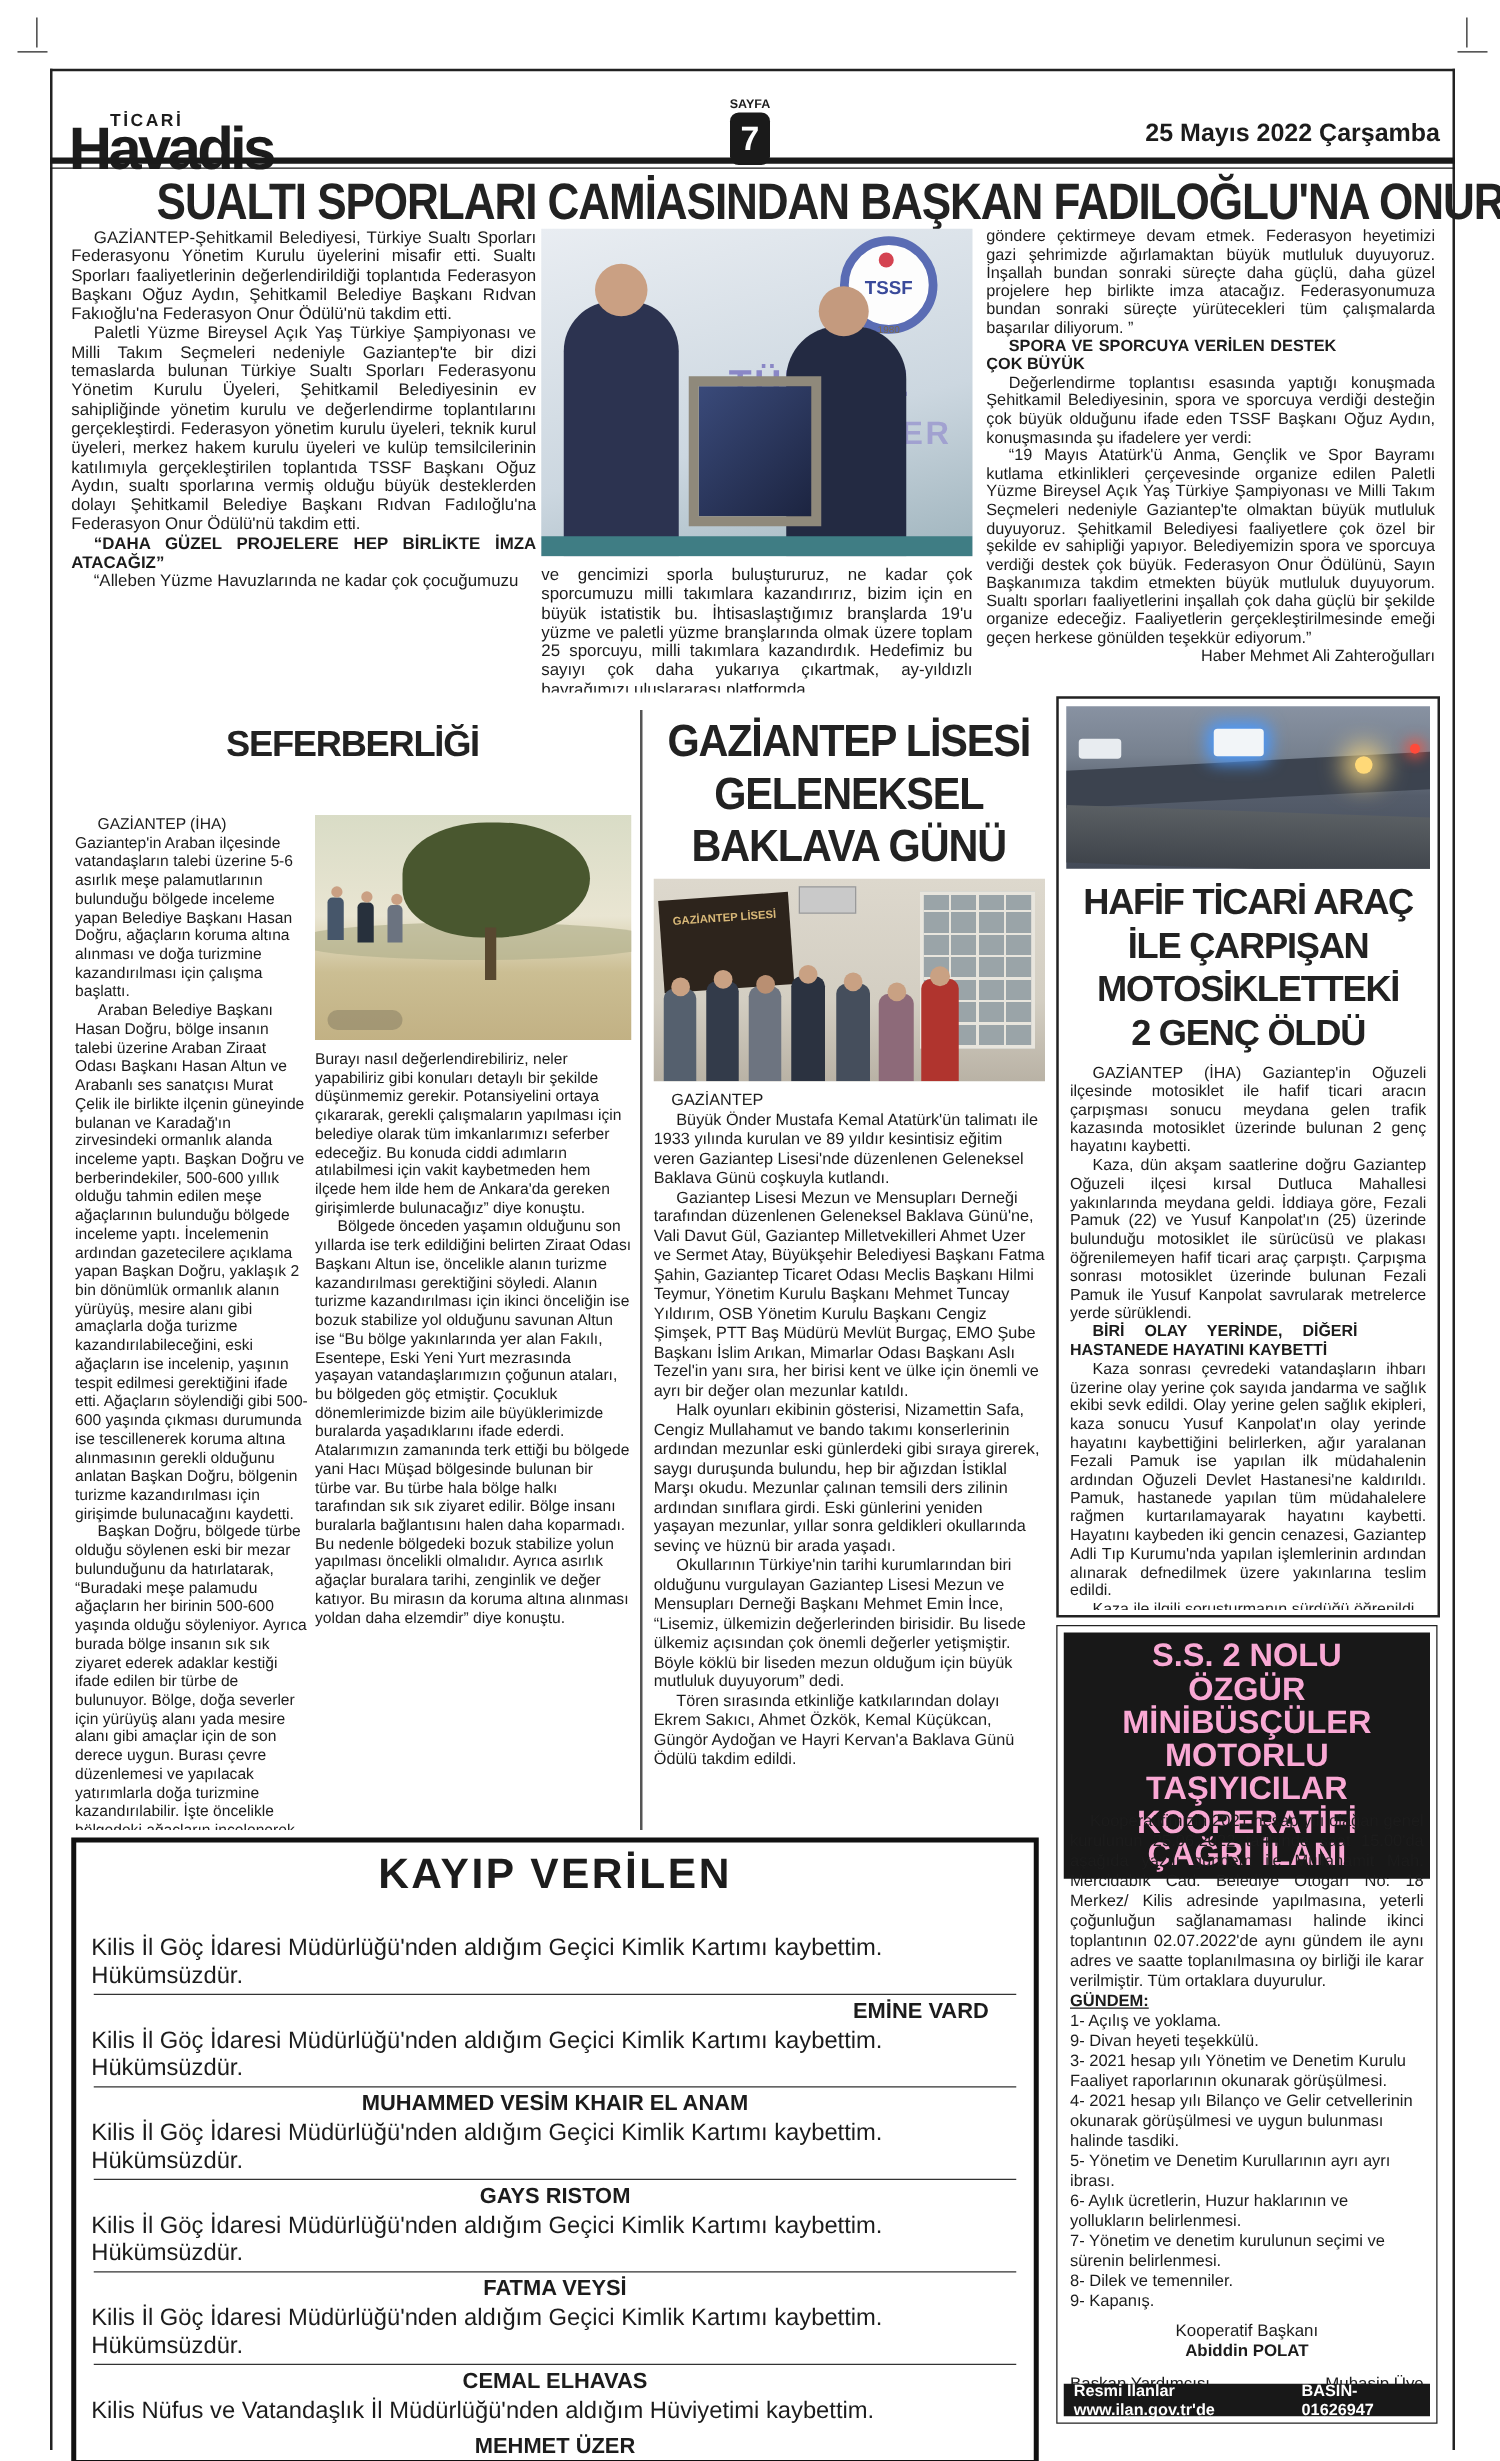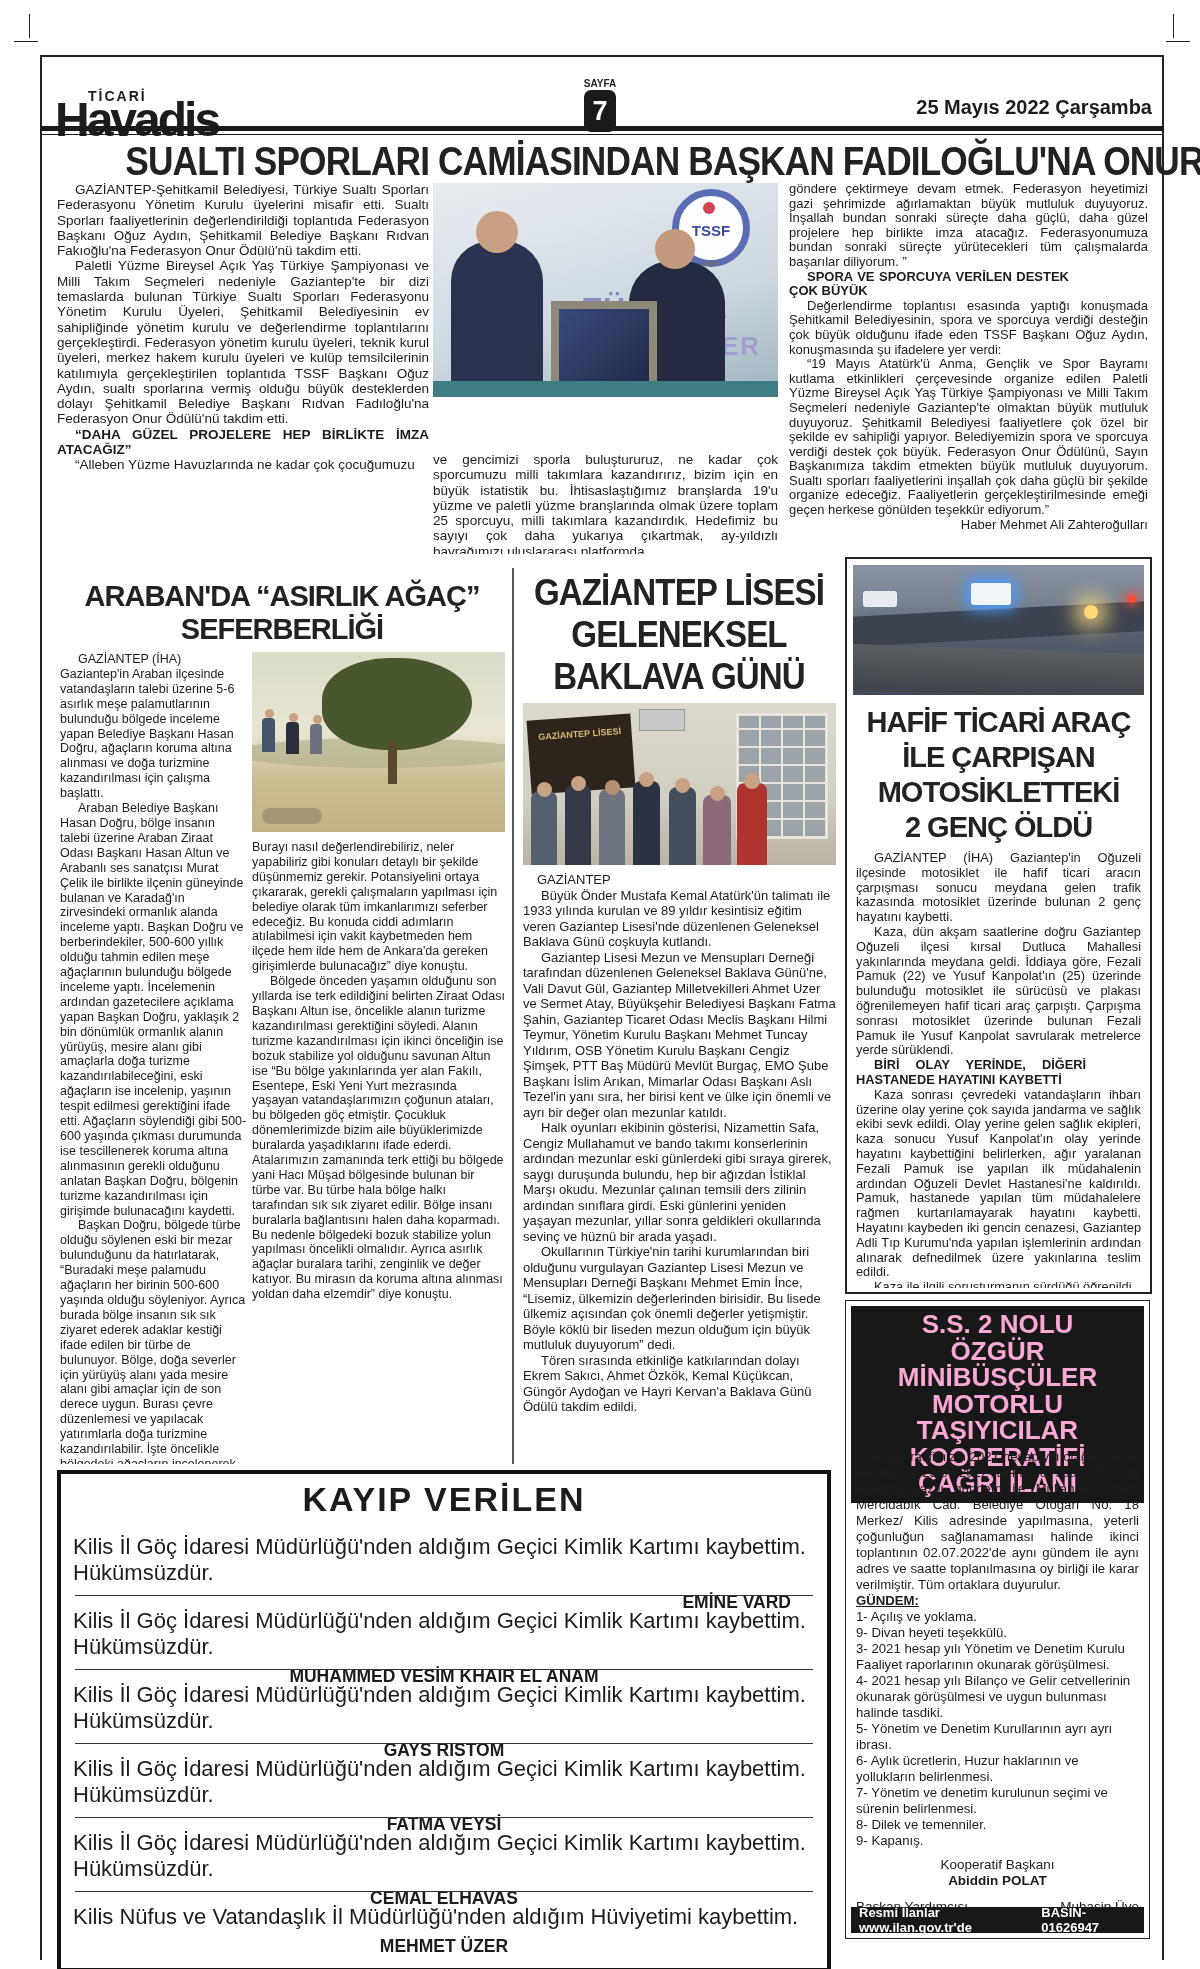--- a/index.html
+++ b/index.html
@@ -46,21 +46,21 @@
   .koop-body p{margin:0;text-indent:16px;}
   .agenda-title{font-weight:bold;text-decoration:underline;text-indent:0 !important;}
   .agenda-item{margin:0;text-indent:0 !important;text-align:left;}
   .koop-bar{position:absolute;left:5px;right:5px;bottom:5px;height:26px;background:#181818;color:#fff;
             display:flex;justify-content:space-between;align-items:center;padding:0 8px;
             font-size:13px;font-weight:bold;}
   
   .kayip-box{left:57px;top:1470px;width:766px;height:494px;border:4px solid #111;background:#fff;}
   .kayip-title{position:absolute;top:6px;left:0;right:0;text-align:center;font-size:34px;font-weight:bold;letter-spacing:2px;}
   .kayip-entry{position:absolute;left:12px;right:12px;height:73px;}
-  .kayip-entry .ktext{font-size:22px;margin-top:12px;}
+  .kayip-entry .ktext{font-size:19px;margin-top:26px;}
   .kayip-entry .kname{font-size:17.5px;font-weight:bold;text-align:center;margin-top:6px;}
   .kayip-sep{position:absolute;left:14px;right:14px;height:1px;background:#333;}
   .vrule{width:1.5px;background:#555;}
 </style>
 </head>
 <body>
 
 <div class="page">
 
   <div class="abs frame-top"></div>
@@ -80,21 +80,21 @@
 
   <div class="abs hl hl-main">SUALTI SPORLARI CAMİASINDAN BAŞKAN FADILOĞLU'NA ONUR ÖDÜLÜ</div>
 
   <div class="abs bt" style="left:57px;top:182px;width:372px;height:368px;">
     <p>GAZİANTEP-Şehitkamil Belediyesi, Türkiye Sualtı Sporları Federasyonu Yönetim Kurulu üyelerini misafir etti. Sualtı Sporları faaliyetlerinin değerlendirildiği toplantıda Federasyon Başkanı Oğuz Aydın, Şehitkamil Belediye Başkanı Rıdvan Fakıoğlu'na Federasyon Onur Ödülü'nü takdim etti.</p>
     <p>Paletli Yüzme Bireysel Açık Yaş Türkiye Şampiyonası ve Milli Takım Seçmeleri nedeniyle Gaziantep'te bir dizi temaslarda bulunan Türkiye Sualtı Sporları Federasyonu Yönetim Kurulu Üyeleri, Şehitkamil Belediyesinin ev sahipliğinde yönetim kurulu ve değerlendirme toplantılarını gerçekleştirdi. Federasyon yönetim kurulu üyeleri, teknik kurul üyeleri, merkez hakem kurulu üyeleri ve kulüp temsilcilerinin katılımıyla gerçekleştirilen toplantıda TSSF Başkanı Oğuz Aydın, sualtı sporlarına vermiş olduğu büyük desteklerden dolayı Şehitkamil Belediye Başkanı Rıdvan Fadıloğlu'na Federasyon Onur Ödülü'nü takdim etti.</p>
     <p class="sub">“DAHA GÜZEL PROJELERE HEP BİRLİKTE İMZA ATACAĞIZ”</p>
     <p>“Alleben Yüzme Havuzlarında ne kadar çok çocuğumuzu</p>
   </div>
 
-  <div class="abs photo" style="left:433px;top:183px;width:345px;height:214px;background:linear-gradient(165deg,#e9edf2 0%,#ccd7e0 60%,#9fb4bd 100%);">
+  <div class="abs photo" style="left:433px;top:183px;width:345px;height:262px;background:linear-gradient(165deg,#e9edf2 0%,#ccd7e0 60%,#9fb4bd 100%);">
     <div class="ph-part" style="right:28px;top:6px;width:78px;height:78px;border-radius:50%;background:#fdfdfd;border:7px solid #5a6cb4;box-sizing:border-box;">
       <div style="text-align:center;font-weight:bold;color:#3a4a9a;font-size:15px;margin-top:26px;">TSSF</div>
       <div style="text-align:center;color:#7a6a4a;font-size:8px;margin-top:20px;">1980</div>
       <div style="position:absolute;left:24px;top:6px;width:12px;height:12px;border-radius:50%;background:#c23;opacity:.85;"></div>
     </div>
     <div class="ph-part" style="left:150px;top:108px;font-size:30px;font-weight:bold;color:#8a87c6;letter-spacing:2px;">TÜRKİYE SU</div>
     <div class="ph-part" style="left:170px;top:148px;font-size:26px;font-weight:bold;color:#9a97cf;letter-spacing:2px;opacity:.8;">ARI FEDER</div>
     <div class="ph-part" style="left:18px;top:58px;width:92px;height:204px;background:#2c3350;border-radius:40px 40px 0 0;"></div>
     <div class="ph-part" style="left:43px;top:28px;width:42px;height:42px;border-radius:50%;background:#caa083;"></div>
     <div class="ph-part" style="left:196px;top:78px;width:96px;height:184px;background:#232a42;border-radius:42px 42px 0 0;"></div>
@@ -111,21 +111,20 @@
     <p class="noind">göndere çektirmeye devam etmek. Federasyon heyetimizi gazi şehrimizde ağırlamaktan büyük mutluluk duyuyoruz. İnşallah bundan sonraki süreçte daha güçlü, daha güzel projelere hep birlikte imza atacağız. Federasyonumuza bundan sonraki süreçte yürütecekleri tüm çalışmalarda başarılar diliyorum. ”</p>
     <p class="sub" style="max-width:280px;">SPORA VE SPORCUYA VERİLEN DESTEK ÇOK BÜYÜK</p>
     <p>Değerlendirme toplantısı esasında yaptığı konuşmada Şehitkamil Belediyesinin, spora ve sporcuya verdiği desteğin çok büyük olduğunu ifade eden TSSF Başkanı Oğuz Aydın, konuşmasında şu ifadelere yer verdi:</p>
     <p>“19 Mayıs Atatürk'ü Anma, Gençlik ve Spor Bayramı kutlama etkinlikleri çerçevesinde organize edilen Paletli Yüzme Bireysel Açık Yaş Türkiye Şampiyonası ve Milli Takım Seçmeleri nedeniyle Gaziantep'te olmaktan büyük mutluluk duyuyoruz. Şehitkamil Belediyesi faaliyetlere çok özel bir şekilde ev sahipliği yapıyor.  Belediyemizin spora ve sporcuya verdiği destek çok büyük. Federasyon Onur Ödülünü, Sayın Başkanımıza takdim etmekten büyük mutluluk duyuyorum. Sualtı sporları faaliyetlerini inşallah çok daha güçlü bir şekilde organize edeceğiz. Faaliyetlerin gerçekleştirilmesinde emeği geçen herkese gönülden teşekkür ediyorum.”</p>
     <p class="byline">Haber Mehmet Ali Zahteroğulları</p>
   </div>
 
   <div class="abs vrule" style="left:512px;top:568px;height:896px;"></div>
 
   <div class="abs hl hl-araban">
-    <div>ARABAN'DA “ASIRLIK AĞAÇ”</div>
     <div>SEFERBERLİĞİ</div>
   </div>
 
   <div class="abs bt left-al" style="left:60px;top:652px;width:187px;height:812px;font-size:12.5px;line-height:14.9px;">
     <p>GAZİANTEP (İHA) Gaziantep'in Araban ilçesinde vatandaşların talebi üzerine 5-6  asırlık meşe palamutlarının bulunduğu bölgede inceleme yapan Belediye Başkanı Hasan Doğru, ağaçların koruma altına alınması ve doğa turizmine kazandırılması için çalışma başlattı.</p>
     <p>Araban Belediye Başkanı Hasan Doğru, bölge insanın talebi üzerine Araban Ziraat Odası Başkanı Hasan Altun ve Arabanlı ses sanatçısı Murat Çelik ile birlikte ilçenin güneyinde bulanan ve Karadağ'ın zirvesindeki ormanlık alanda inceleme yaptı. Başkan Doğru ve berberindekiler, 500-600  yıllık olduğu tahmin edilen meşe ağaçlarının bulunduğu bölgede inceleme yaptı. İncelemenin ardından gazetecilere açıklama yapan Başkan Doğru, yaklaşık 2 bin dönümlük ormanlık alanın yürüyüş, mesire alanı gibi amaçlarla doğa turizme kazandırılabileceğini, eski ağaçların ise incelenip, yaşının tespit edilmesi gerektiğini ifade etti. Ağaçların söylendiği gibi 500-600 yaşında çıkması durumunda ise tescillenerek koruma altına alınmasının gerekli olduğunu anlatan Başkan Doğru, bölgenin turizme kazandırılması için girişimde bulunacağını kaydetti.</p>
     <p>Başkan Doğru, bölgede türbe olduğu söylenen eski bir mezar bulunduğunu da hatırlatarak, “Buradaki meşe palamudu ağaçların her birinin 500-600  yaşında olduğu söyleniyor. Ayrıca burada bölge insanın sık sık ziyaret ederek adaklar kestiği ifade edilen bir türbe de bulunuyor. Bölge, doğa severler için yürüyüş alanı yada mesire alanı gibi amaçlar için de son derece uygun. Burası çevre düzenlemesi ve yapılacak yatırımlarla doğa turizmine kazandırılabilir. İşte öncelikle bölgedeki ağaçların incelenerek, yaşının tespit edilmesi, söylendiği gibi yüzyıllık ağaçlar ise koruma altına alınması gerekir.</p>
   </div>
 
   <div class="abs photo" style="left:252px;top:652px;width:253px;height:180px;background:linear-gradient(#d9dcc6 0%,#e9e5d2 45%,#cbbe93 70%,#c2b184 100%);">

